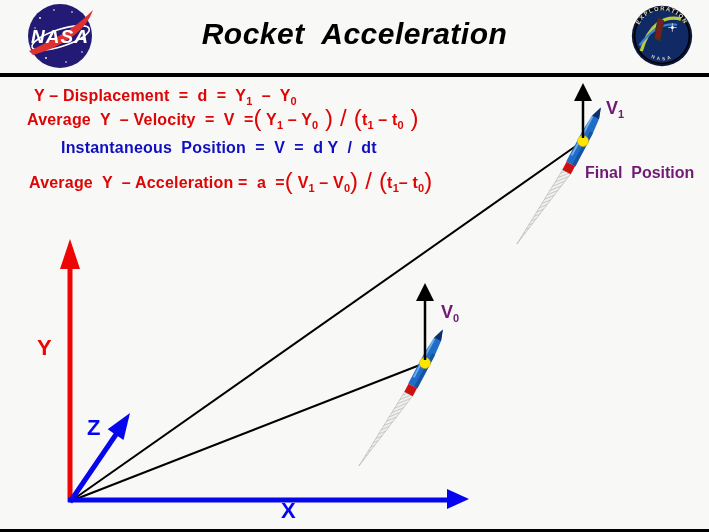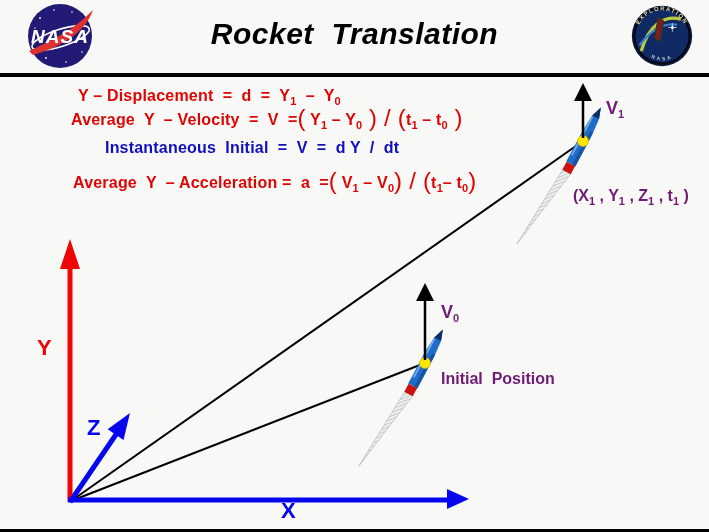--- a/index.html
+++ b/index.html
@@ -13,21 +13,21 @@
     text-align:center; font:bold italic 30px "Liberation Sans",sans-serif;
     color:#000; letter-spacing:.5px; white-space:pre;
   }
   .nasa-logo{position:absolute; left:14px; top:2px; width:92px; height:68px;}
   .badge{position:absolute; left:622px; top:3px; width:80px; height:66px;}
   .divider{position:absolute; left:0; top:73px; width:709px; height:4px; background:#000;}
   .bottombar{position:absolute; left:0; top:529px; width:709px; height:3px; background:#000;}
 
   .eq{
     position:absolute; font:bold 16px "Liberation Sans",sans-serif;
-    white-space:pre; letter-spacing:.2px; line-height:22px;margin-left:44px;
+    white-space:pre; letter-spacing:.2px; line-height:22px;
   }
   .eq-red{color:#dd0505;}
   .eq-blue{color:#0f0fc0;}
   .seg-sub{font-size:11px; position:relative; top:4px; letter-spacing:0;}
   .seg-paren{font-size:24px; font-weight:500; line-height:0; position:relative; top:1px;}
 
   .diagram{position:absolute; left:0; top:0; width:709px; height:532px; z-index:1;}
 
   .dlabel{
     position:absolute; z-index:2; color:#701a75;
@@ -55,21 +55,21 @@
       <circle cx="6" cy="26" r="0.8"></circle>
         <circle cx="22" cy="16" r="0.8"></circle>
       <circle cx="-25" cy="-8" r="0.7"></circle>
         <circle cx="16" cy="6" r="0.7"></circle>
     </g>
     <ellipse cx="0" cy="2" rx="30" ry="8.5" fill="none" stroke="#fff" stroke-width="1.6" transform="rotate(-18)"></ellipse>
     <path d="M -31,15 C -10,5 14,-6 33,-26 C 27,-8 8,9 -27,19 Z" fill="#e03131"></path>
     <text x="0" y="6.5" text-anchor="middle" fill="#ffffff" font-family="Liberation Sans,sans-serif" font-size="19" font-weight="bold" font-style="italic" letter-spacing="1">NASA</text>
   </svg>
 
-  <div class="title">Rocket  Translation</div>
+  <div class="title">Rocket  Acceleration</div>
 
   <svg class="badge" viewBox="-35 -35 70 70">
     <defs>
       <path id="arcTop" d="M -26,7 A 27,27 0 1 1 26,7" fill="none"></path>
       <path id="arcBot" d="M -19,17 A 25,25 0 0 0 19,17" fill="none"></path>
     </defs>
     <circle cx="0" cy="0" r="32" fill="#0d1538"></circle>
     <circle cx="0" cy="0" r="29" fill="#102a66" stroke="#000" stroke-width="1.5"></circle>
     <path d="M -22,16 C -14,-12 2,-22 20,-18" fill="none" stroke="#b8cc3e" stroke-width="3.5"></path>
     <path d="M -24,10 C -12,-6 2,-14 16,-12" fill="none" stroke="#3e7fcc" stroke-width="2.2"></path>
@@ -81,21 +81,21 @@
     </text>
     <text font-family="Liberation Sans,sans-serif" font-size="5" font-weight="bold" fill="#cfcfcf" letter-spacing="2.5">
       <textPath href="#arcBot" startOffset="50%" text-anchor="middle">NASA</textPath>
     </text>
   </svg>
 
   <div class="divider"></div>
 
   <div class="eq eq-red" style="left:34px;top:85px"><span>Y – Displacement  =  d  =  Y</span><span class="seg-sub">1</span><span>  –  Y</span><span class="seg-sub">0</span></div>
   <div class="eq eq-red" style="left:27px;top:109px"><span>Average  Y  – Velocity  =  V  =</span><span class="seg-paren">(</span><span> Y</span><span class="seg-sub">1</span><span> – Y</span><span class="seg-sub">0</span><span class="seg-paren"> )</span><span class="seg-paren"> / </span><span class="seg-paren">(</span><span>t</span><span class="seg-sub">1</span><span> – t</span><span class="seg-sub">0</span><span class="seg-paren"> )</span></div>
-  <div class="eq eq-blue" style="left:61px;top:137px"><span>Instantaneous  Initial  =  V  =  d Y  /  dt</span></div>
+  <div class="eq eq-blue" style="left:61px;top:137px"><span>Instantaneous  Position  =  V  =  d Y  /  dt</span></div>
   <div class="eq eq-red" style="left:29px;top:172px"><span>Average  Y  – Acceleration =  a  =</span><span class="seg-paren">(</span><span> V</span><span class="seg-sub">1</span><span> – V</span><span class="seg-sub">0</span><span class="seg-paren">)</span><span class="seg-paren"> / </span><span class="seg-paren">(</span><span>t</span><span class="seg-sub">1</span><span>– t</span><span class="seg-sub">0</span><span class="seg-paren">)</span></div>
 
   <svg class="diagram" viewBox="0 0 709 532">
     <defs>
       <pattern id="hatch" width="3" height="3" patternUnits="userSpaceOnUse" patternTransform="rotate(40)">
         <rect width="3" height="3" fill="#f0f0ee"></rect>
         <line x1="0" y1="0" x2="0" y2="3" stroke="#999" stroke-width="0.9"></line>
       </pattern>
       <g id="rocket">
         <polygon points="-4.5,35 4.5,35 -10,122" fill="url(#hatch)" stroke="#aaa" stroke-width="0.5"></polygon>
@@ -135,22 +135,21 @@
     </g>
     <g>
       <line x1="583" y1="138" x2="583" y2="99" stroke="#000" stroke-width="2.5"></line>
       <polygon points="583,83 574,101 592,101" fill="#000"></polygon>
     </g>
   </svg>
 
   <div class="dlabel vlabel" style="left:606px;top:99px"><span>V</span><span class="seg-sub">1</span></div>
   <div class="dlabel vlabel" style="left:441px;top:303px"><span>V</span><span class="seg-sub">0</span></div>
 
-  <div class="dlabel" style="left:573px;top:186px"><span>(X</span><span class="seg-sub">1</span><span> , Y</span><span class="seg-sub">1</span><span> , Z</span><span class="seg-sub">1</span><span> , t</span><span class="seg-sub">1</span><span> )</span></div>
+  <div class="dlabel" style="left:585px;top:163px">Final  Position</div>
 
-  <div class="dlabel" style="left:441px;top:369px">Initial  Position</div>
 
   <div class="dlabel axis-label axis-red" style="left:37px;top:338px">Y</div>
   <div class="dlabel axis-label axis-blue" style="left:87px;top:418px">Z</div>
   <div class="dlabel axis-label axis-blue" style="left:281px;top:501px">X</div>
 
   <div class="bottombar"></div>
 </div>
 
 </body></html>

